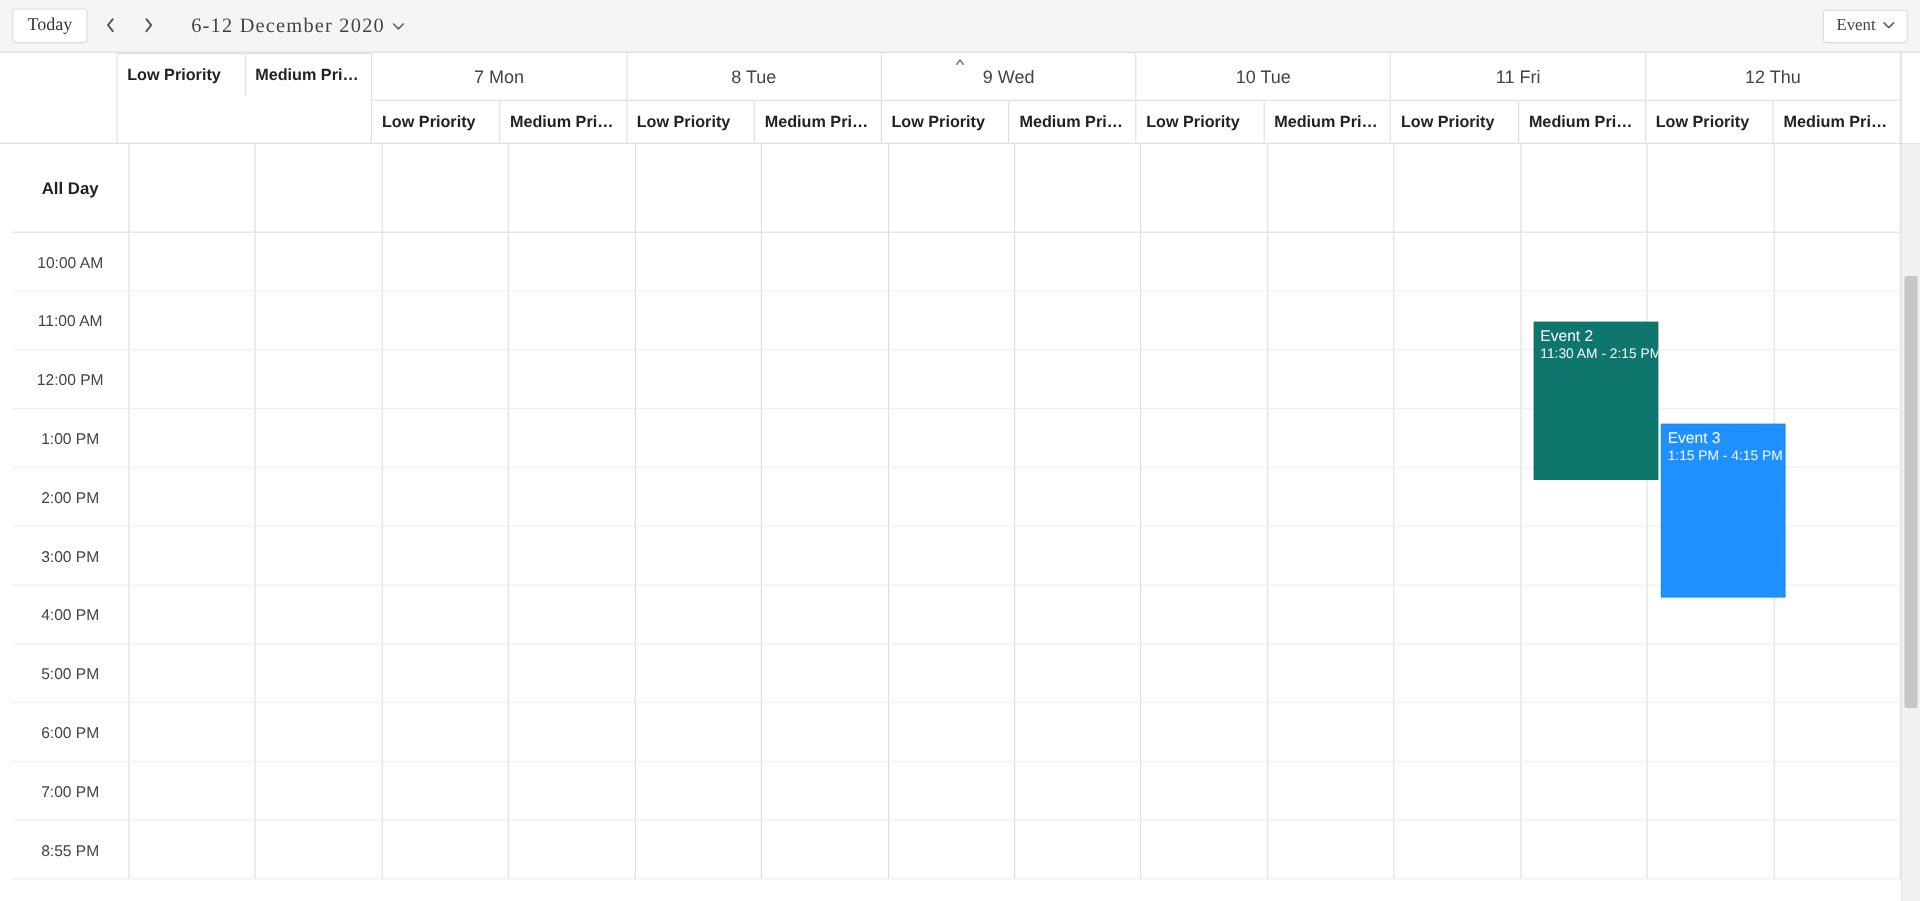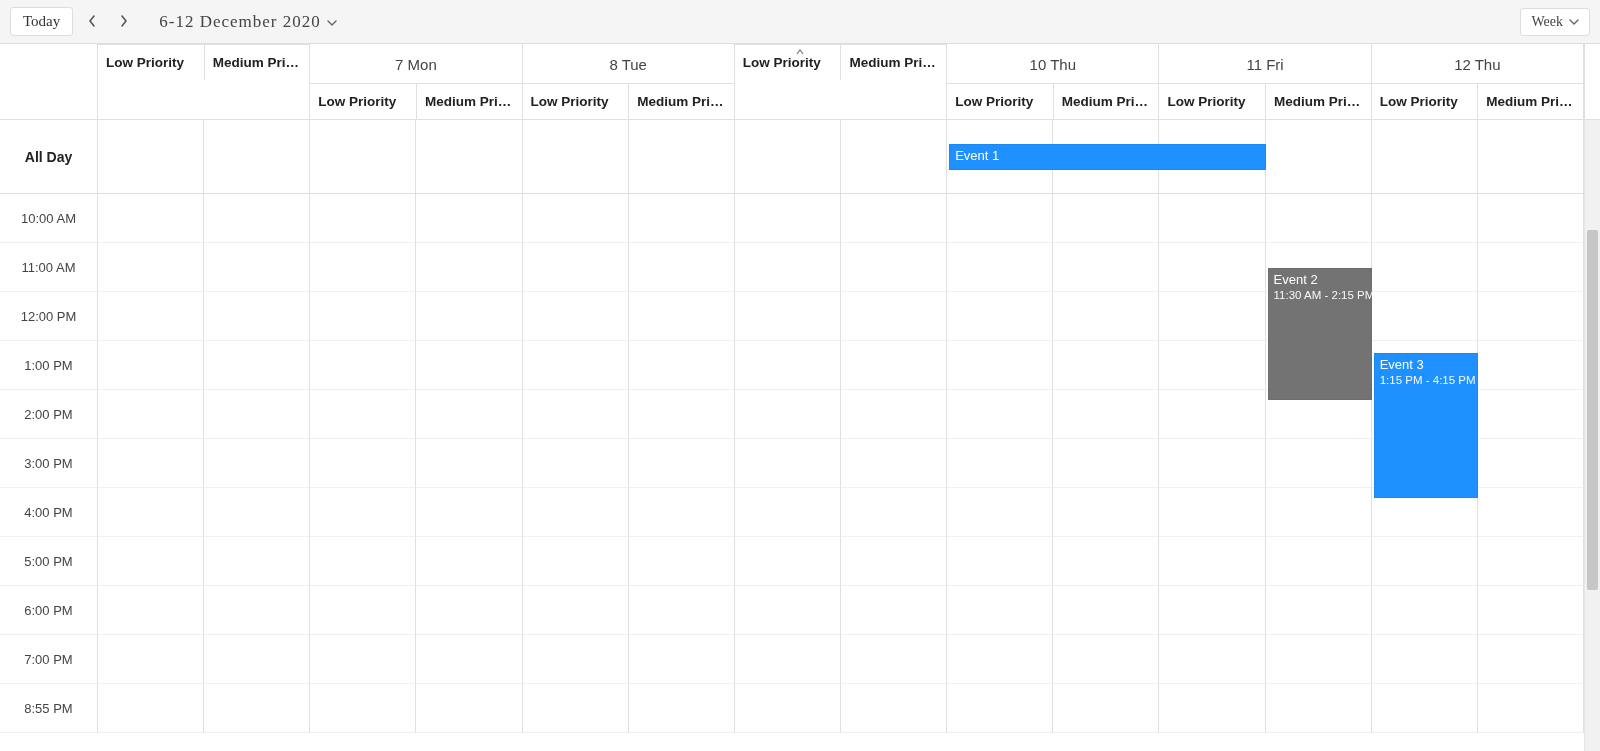--- a/index.html
+++ b/index.html
@@ -74,21 +74,21 @@
   }
   .hd-subcell {
     font-size: 13.5px; font-weight: 700; color: #222;
     padding: 10px 8px; text-align: left;
     white-space: nowrap; overflow: hidden; text-overflow: ellipsis;
   }
   .hd-subcell + .hd-subcell { border-left: 1px solid #e0e0e0; }
   .hd-scrollspacer { border-left: 1px solid #e0e0e0; background: #fff; }
 
   
-  .body-row { flex: 1; display: grid; grid-template-columns: 1fr var(--sbw); overflow: hidden; }
+  .body-row { flex: 1; display: grid; grid-template-columns: 1fr var(--sbw); overflow: hidden; padding-left: 10px; }
   .body-scroll {
     position: relative;
     display: grid;
     grid-template-columns: var(--tcol) repeat(14, 1fr);
     grid-auto-rows: var(--rowh);
     overflow: hidden;
   }
   .allday-label {
     grid-column: 1 / 2; grid-row: 1 / 2;
     height: var(--alldayh);
@@ -128,21 +128,21 @@
     position: absolute;
     color: #fff;
     font-size: 13px;
     padding: 4px 6px 2px 6px;
     overflow: hidden;
     pointer-events: auto;
     cursor: pointer;
     box-shadow: inset 0 0 0 1px rgba(0,0,0,0.05);
   }
   .event.blue { background: #1e90ff; }
-  .event.orange { background: #737373; }
+  .event.orange { background: #0f766e; }
   .event .title { font-size: 13px; font-weight: 400; white-space: nowrap; }
   .event .time { font-size: 11.5px; opacity: 0.95; margin-top: 2px; white-space: nowrap; text-align: center; }
 
   
   .sbtrack { background: #f1f1f1; border-left: 1px solid #e6e6e6; position: relative; }
   .sbthumb { position: absolute; left: 2px; right: 2px; top: 110px; height: 360px; background: #c6c6c6; border-radius: 2px; }
   .arrow-up { position: absolute; top: 0; left: 0; right: 0; height: 16px; display:flex;align-items:center;justify-content:center;font-size:9px;color:#777; }
 
 </style>
 </head>
@@ -167,21 +167,21 @@
   <div class="date-range">
     <span>6-12 December 2020</span>
     <span class="chev">
       <svg width="10" height="6" viewBox="0 0 10 6">
           <path d="M1 1 L5 5 L9 1" stroke="#666" stroke-width="1.4" fill="none" stroke-linecap="round" stroke-linejoin="round"></path>
         </svg>
     </span>
   </div>
   <div class="spacer"></div>
   <button class="view-btn">
-    <span>Week</span>
+    <span>Event</span>
     <span class="chev">
       <svg width="10" height="6" viewBox="0 0 10 6">
           <path d="M1 1 L5 5 L9 1" stroke="#666" stroke-width="1.4" fill="none" stroke-linecap="round" stroke-linejoin="round"></path>
         </svg>
     </span>
   </button>
 </div>
 
 <div class="sched-wrap">
 
@@ -202,27 +202,28 @@
         </div>
       </div>
       <div class="hd-day">
         <div class="hd-daylabel">8 Tue</div>
         <div class="hd-sub">
           <div class="hd-subcell">Low Priority</div>
           <div class="hd-subcell">Medium Priority</div>
         </div>
       </div>
       <div class="hd-day">
-        <div class="hd-sub">
-          <div class="hd-subcell">Low Priority</div>
-          <div class="hd-subcell">Medium Priority</div>
-        </div>
-      </div>
-      <div class="hd-day">
-        <div class="hd-daylabel">10 Thu</div>
+        <div class="hd-daylabel">9 Wed</div>
+        <div class="hd-sub">
+          <div class="hd-subcell">Low Priority</div>
+          <div class="hd-subcell">Medium Priority</div>
+        </div>
+      </div>
+      <div class="hd-day">
+        <div class="hd-daylabel">10 Tue</div>
         <div class="hd-sub">
           <div class="hd-subcell">Low Priority</div>
           <div class="hd-subcell">Medium Priority</div>
         </div>
       </div>
       <div class="hd-day">
         <div class="hd-daylabel">11 Fri</div>
         <div class="hd-sub">
           <div class="hd-subcell">Low Priority</div>
           <div class="hd-subcell">Medium Priority</div>
@@ -422,23 +423,20 @@
         <div class="cell" style="grid-area: 12 / 7 / 13 / 8;"></div>
         <div class="cell" style="grid-area: 12 / 8 / 13 / 9;"></div>
         <div class="cell" style="grid-area: 12 / 9 / 13 / 10;"></div>
         <div class="cell" style="grid-area: 12 / 10 / 13 / 11;"></div>
         <div class="cell" style="grid-area: 12 / 11 / 13 / 12;"></div>
         <div class="cell" style="grid-area: 12 / 12 / 13 / 13;"></div>
         <div class="cell" style="grid-area: 12 / 13 / 13 / 14;"></div>
         <div class="cell" style="grid-area: 12 / 14 / 13 / 15;"></div>
         <div class="cell" style="grid-area: 12 / 15 / 13 / 16;"></div>
         <div class="events-layer" id="events-layer">
-          <div class="event blue" style="left: 851.143px; width: 316.429px; top: 24px; height: 26px;">
-            <div class="title">Event 1</div>
-          </div>
           <div class="event orange" style="left: 1169.57px; width: 104.143px; top: 147.5px; height: 132.75px;">
             <div class="title">Event 2</div>
             <div class="time">11:30 AM - 2:15 PM</div>
           </div>
           <div class="event blue" style="left: 1275.71px; width: 104.143px; top: 233.25px; height: 145px;">
             <div class="title">Event 3</div>
             <div class="time">1:15 PM - 4:15 PM</div>
           </div>
         </div>
     </div>

